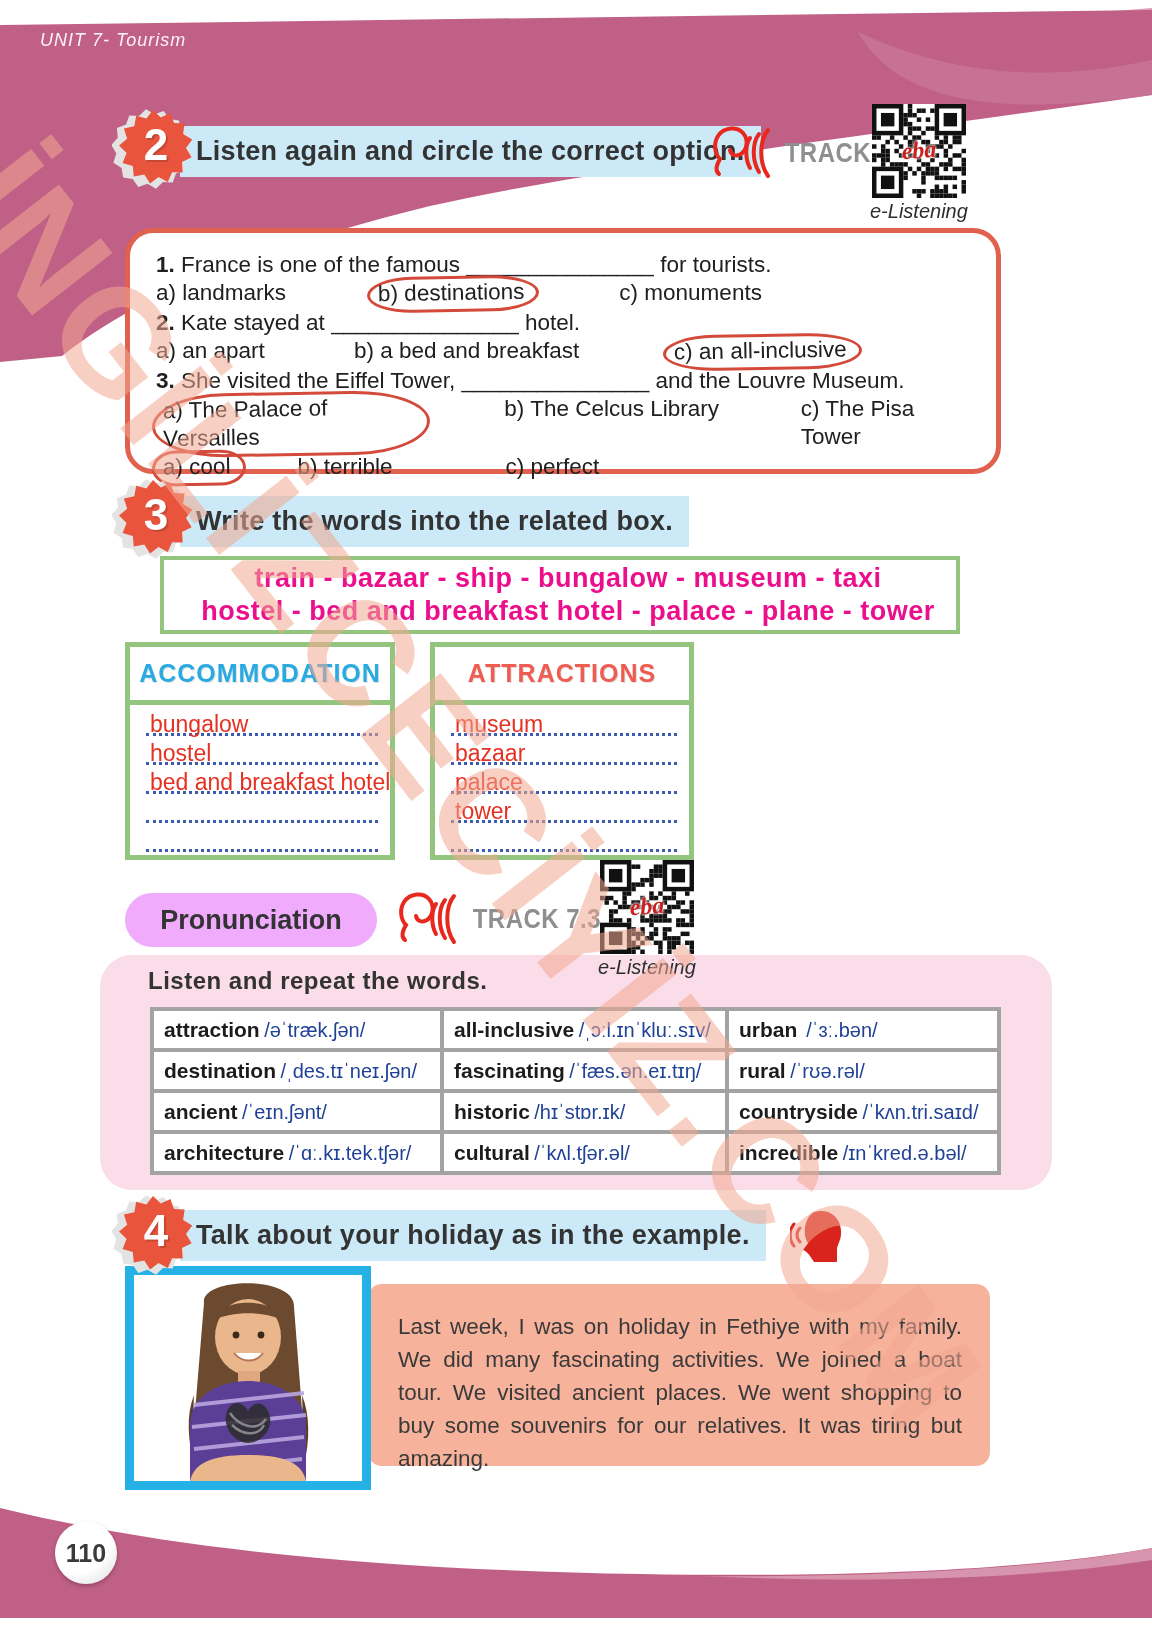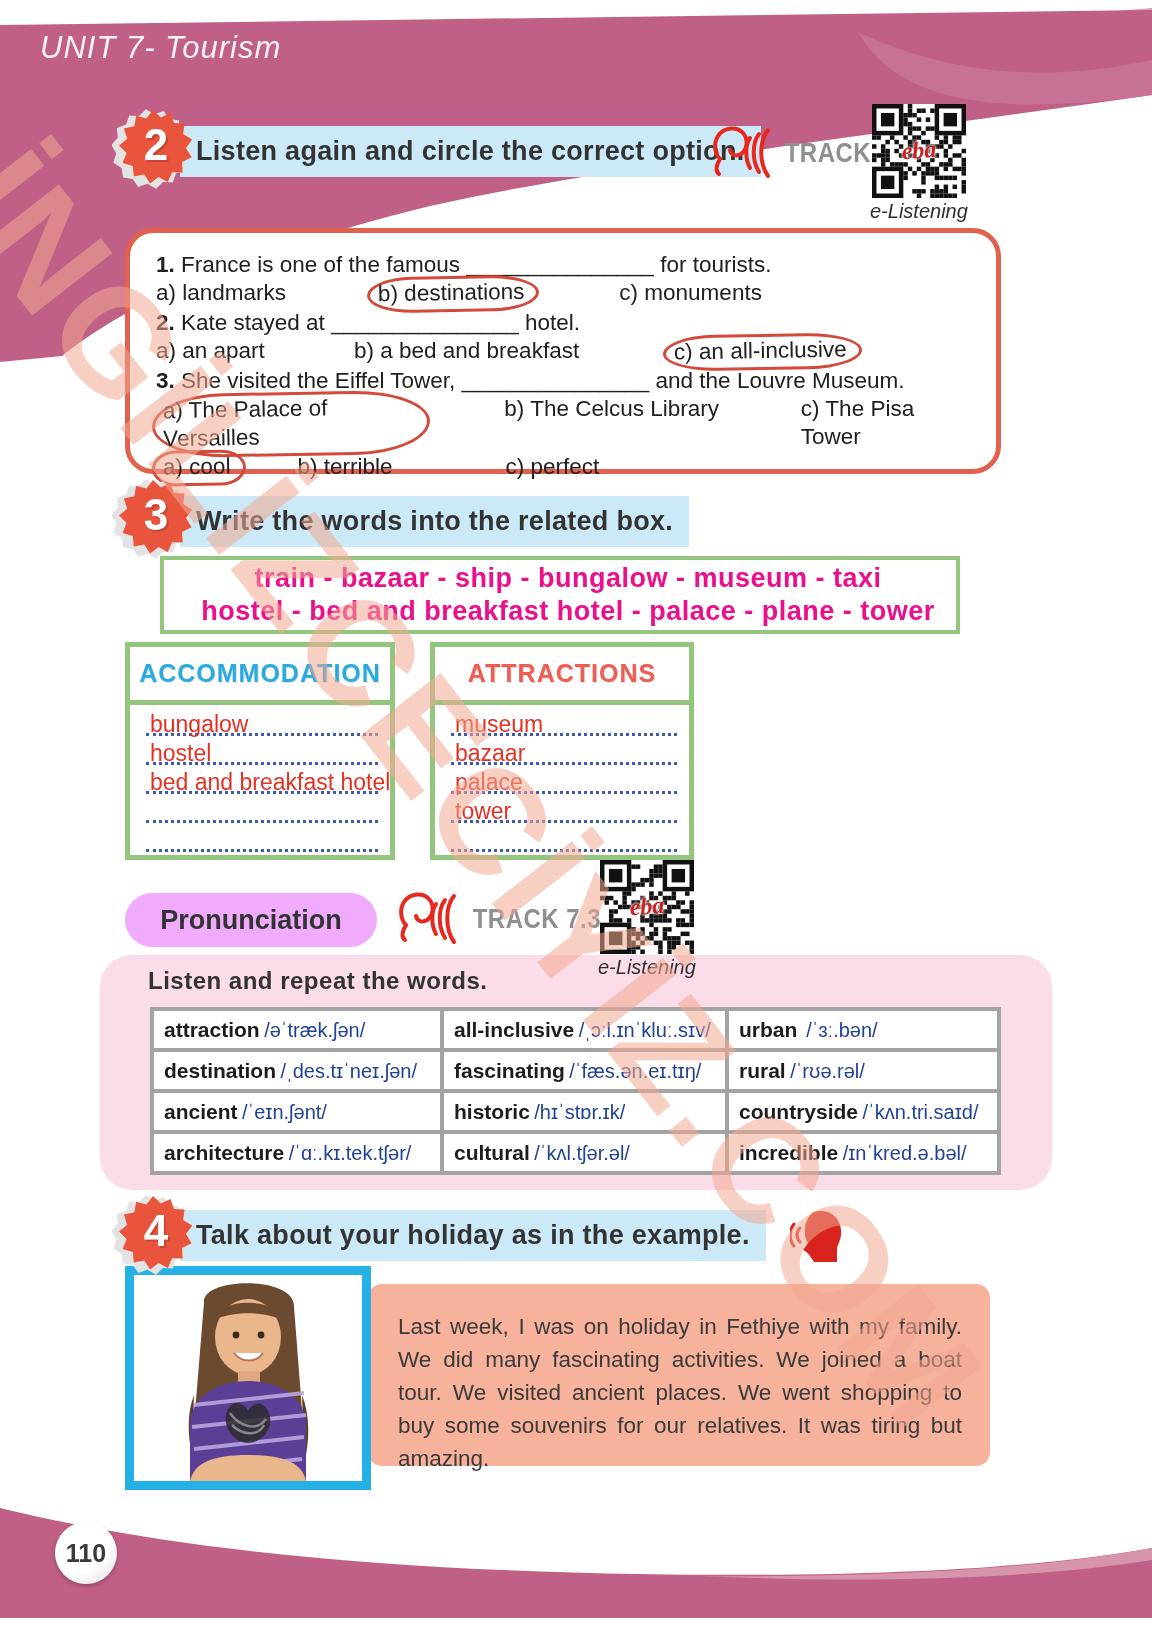--- a/index.html
+++ b/index.html
@@ -9,21 +9,21 @@
     position:relative; width:1152px; height:1625px;
     background:#ffffff; overflow:hidden; margin:0 auto;
   }
 
   
   .banner-svg, .footer-svg { position:absolute; left:0; width:1152px; display:block; }
   .banner-svg { top:0; height:370px; }
   .footer-svg { bottom:0; height:135px; }
   .unit-title {
     position:absolute; top:30px; left:40px; color:#fdf2f7;
-    font-size:31px; font-style:italic; letter-spacing:1px; z-index:3;
+    font-size:18px; font-style:italic; letter-spacing:1px; z-index:3;
   }
   .page-num-badge {
     position:absolute; left:55px; top:1522px; width:62px; height:62px;
     background:radial-gradient(circle at 35% 30%, #ffffff 55%, #d9d9d9);
     border-radius:50%; display:flex; align-items:center; justify-content:center;
     font-size:25px; font-weight:bold; color:#3a3a3a; z-index:4;
     box-shadow:0 2px 4px rgba(0,0,0,0.25);
   }
 
   

